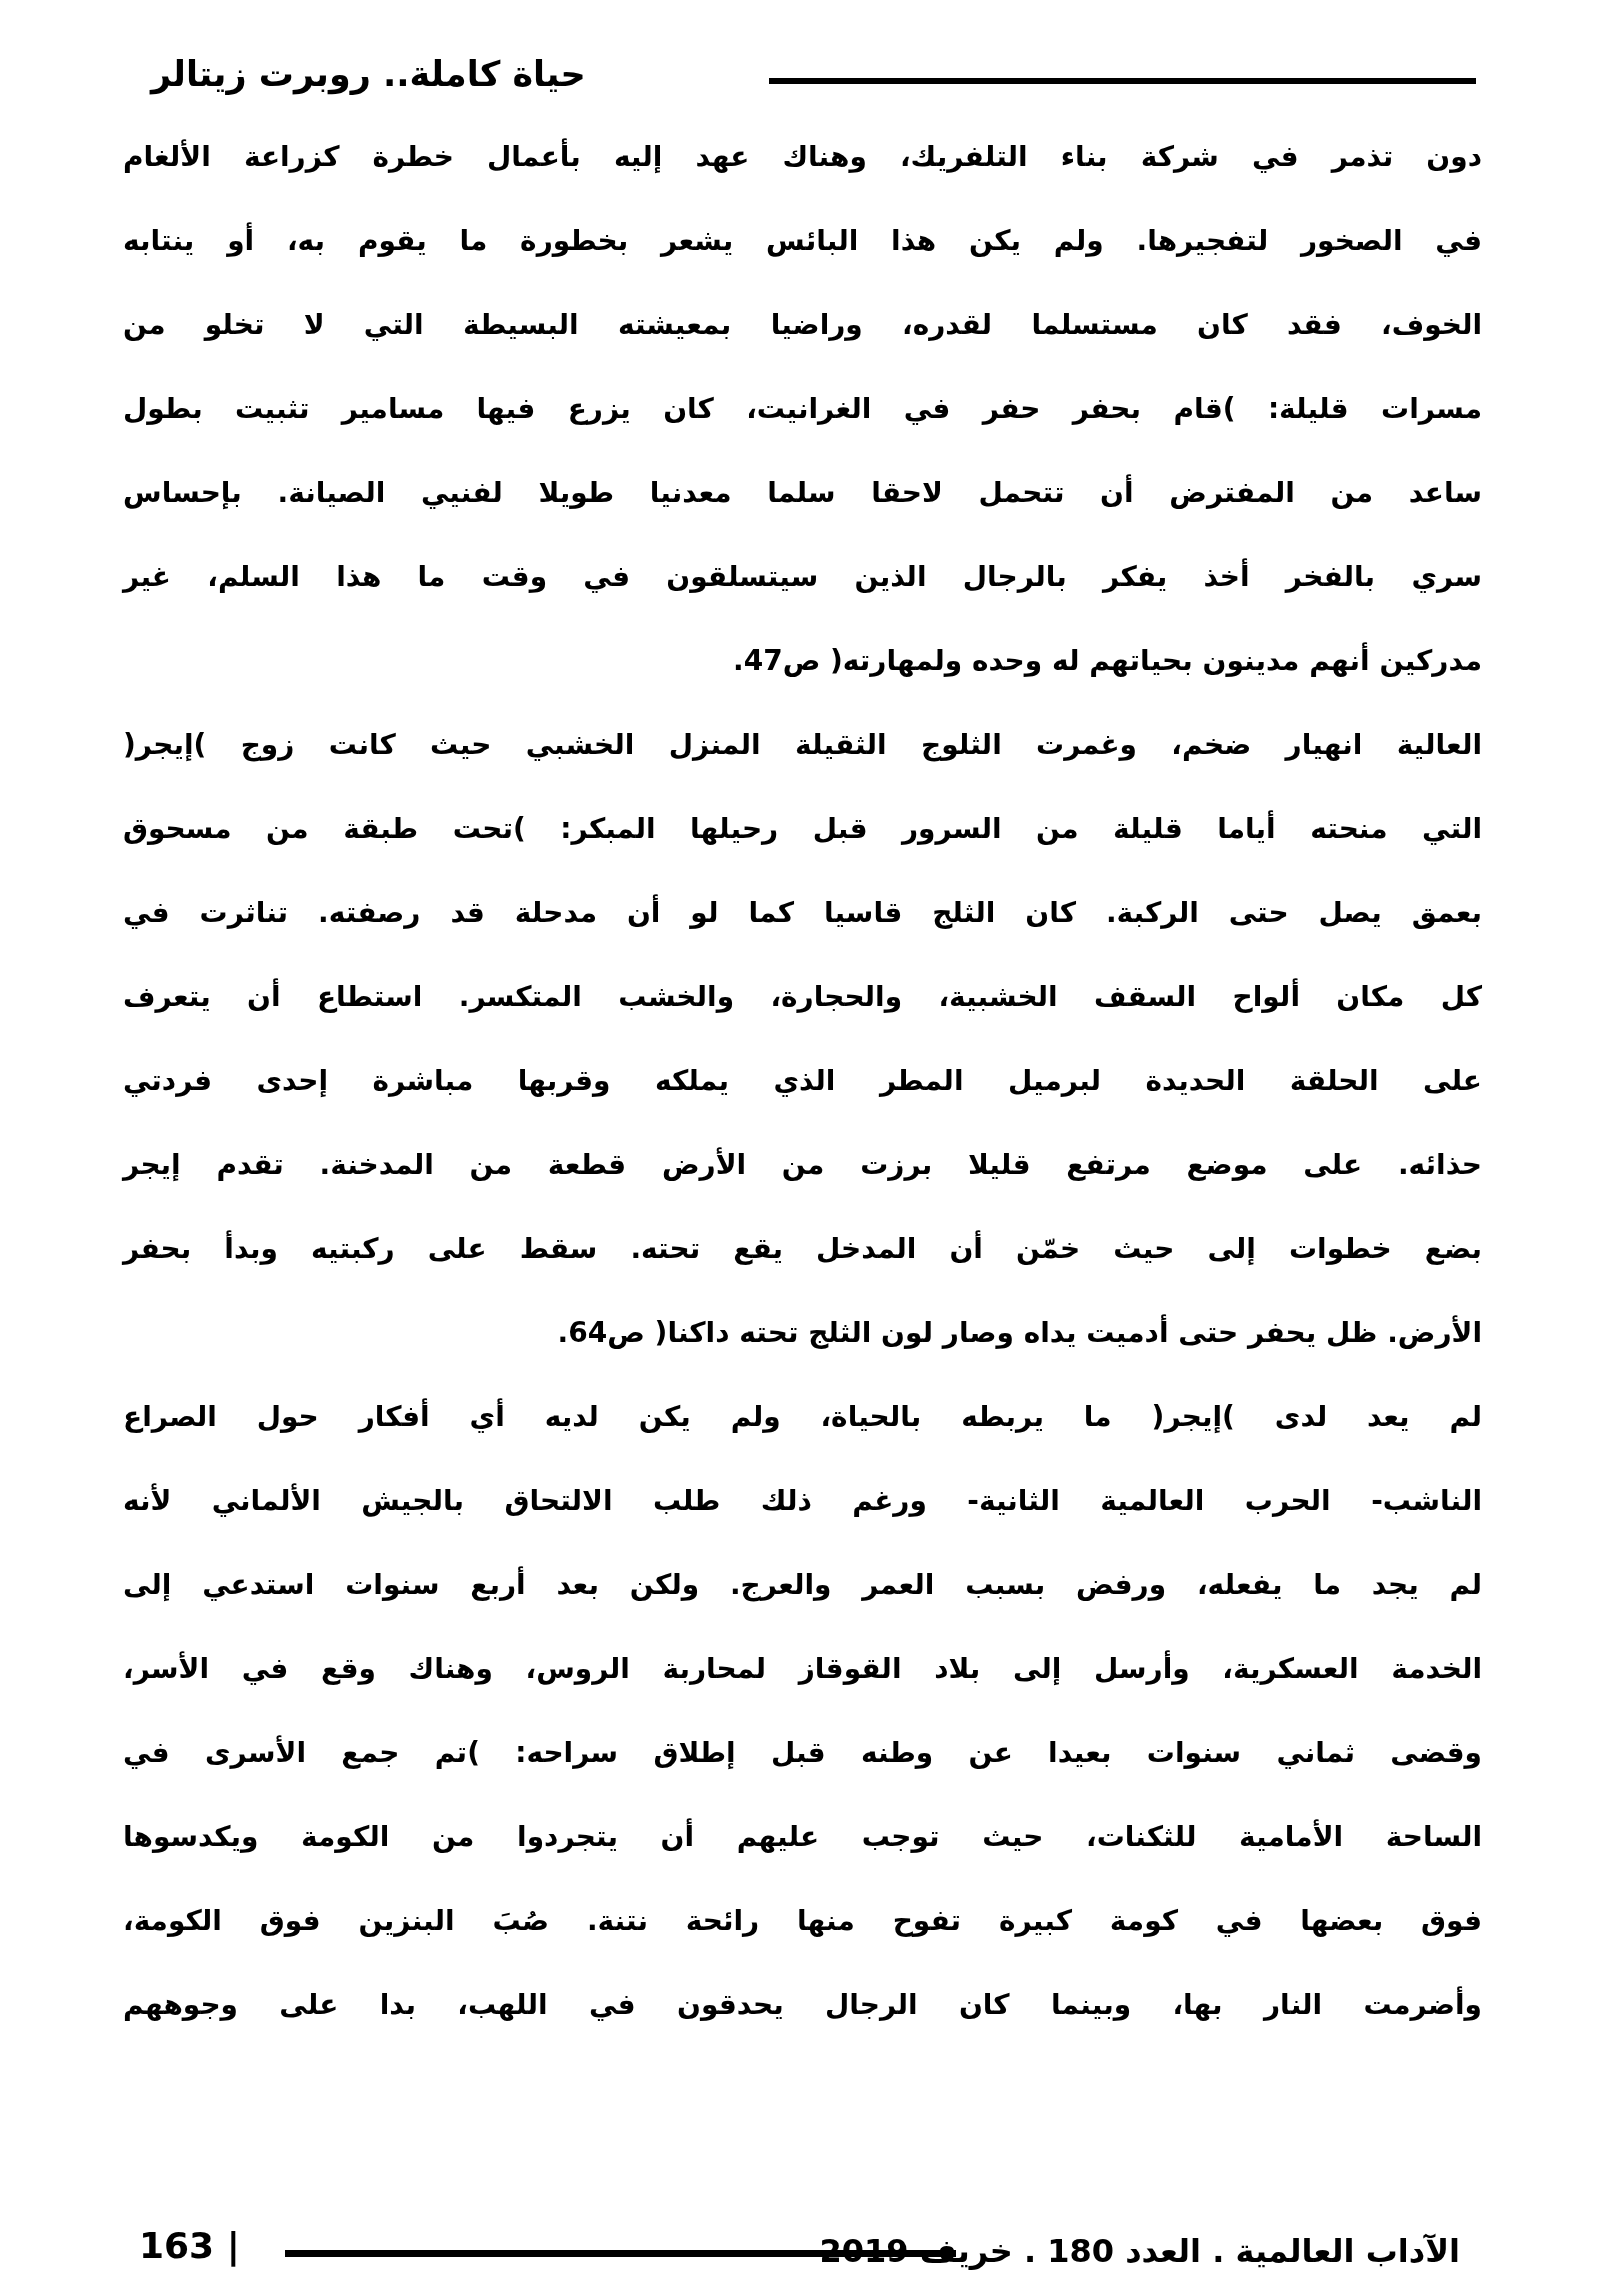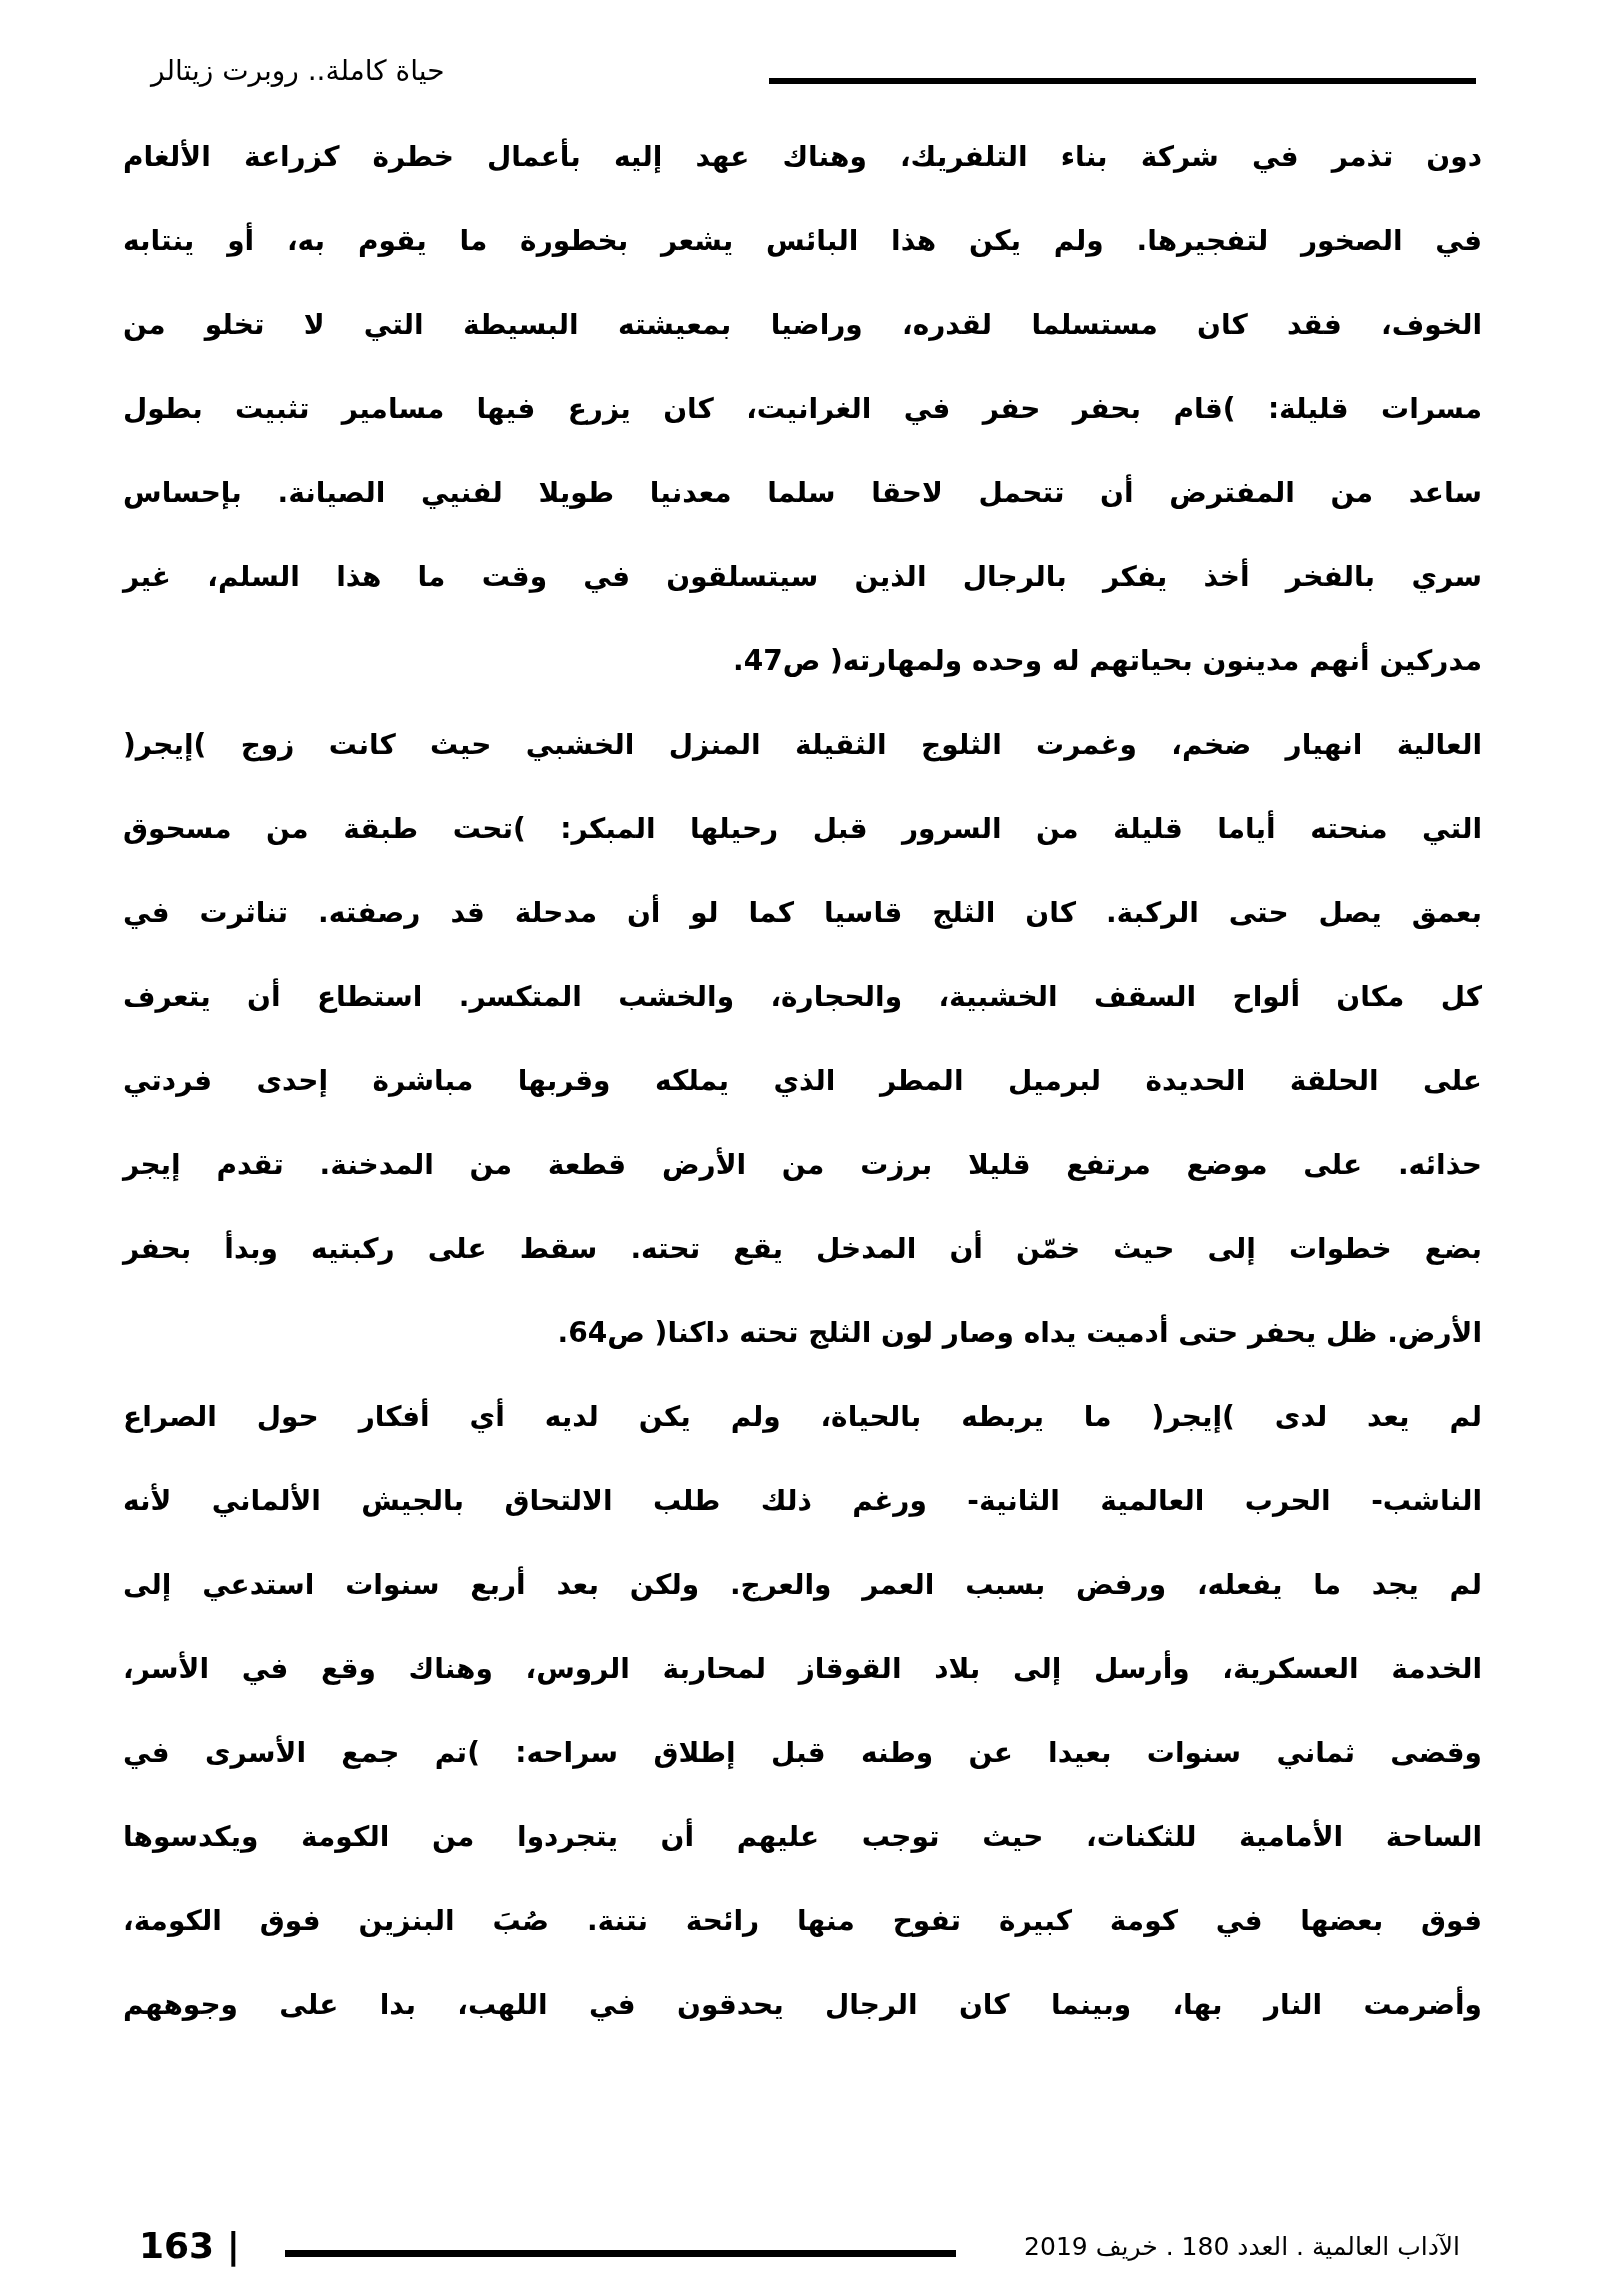--- a/index.html
+++ b/index.html
@@ -12,22 +12,22 @@
     color:#000000;
     font-family:"DejaVu Sans", sans-serif;
     direction:rtl;
     overflow:hidden;
   }
   
   .hdr-title{
     position:absolute;
     left:152px;
     top:54px;
-    font-size:28px;
-    font-weight:400;
+    font-size:35px;
+    font-weight:700;
     white-space:nowrap;
     direction:rtl;
   }
   .hdr-rule{
     position:absolute;
     left:770px;
     top:78px;
     width:707px;
     height:6px;
     background:#000000;
@@ -70,22 +70,22 @@
     left:286px;
     top:2250px;
     width:671px;
     height:6.9px;
     background:#000000;
   }
   .ftr-text{
     position:absolute;
     right:146px;
     top:2232px;
-    font-size:25px;
-    font-weight:400;
+    font-size:32px;
+    font-weight:700;
     white-space:nowrap;
     direction:rtl;
   }
 </style>
 </head>
 <body>
 
 <div class="page">
 
   <div class="hdr-title">حياة كاملة.. روبرت زيتالر</div>

